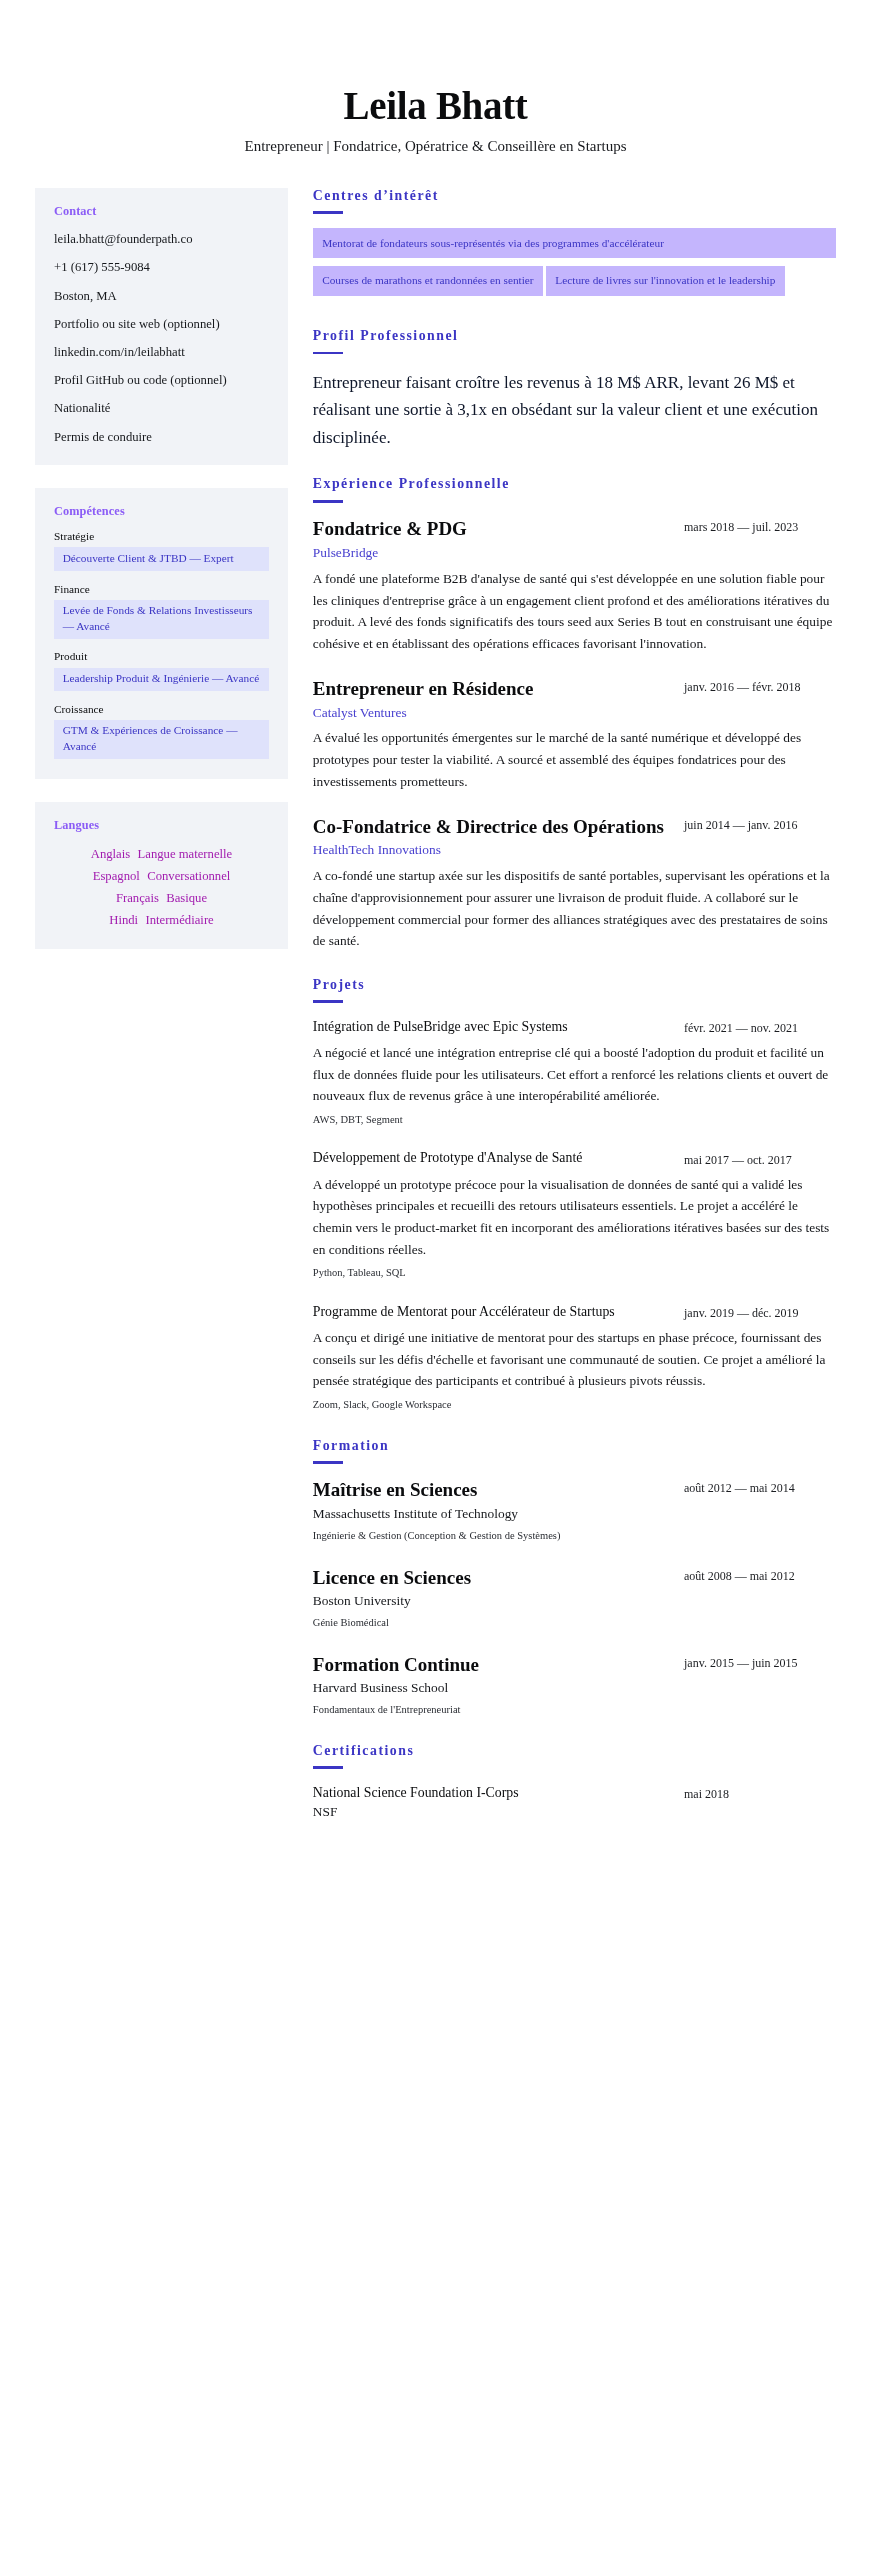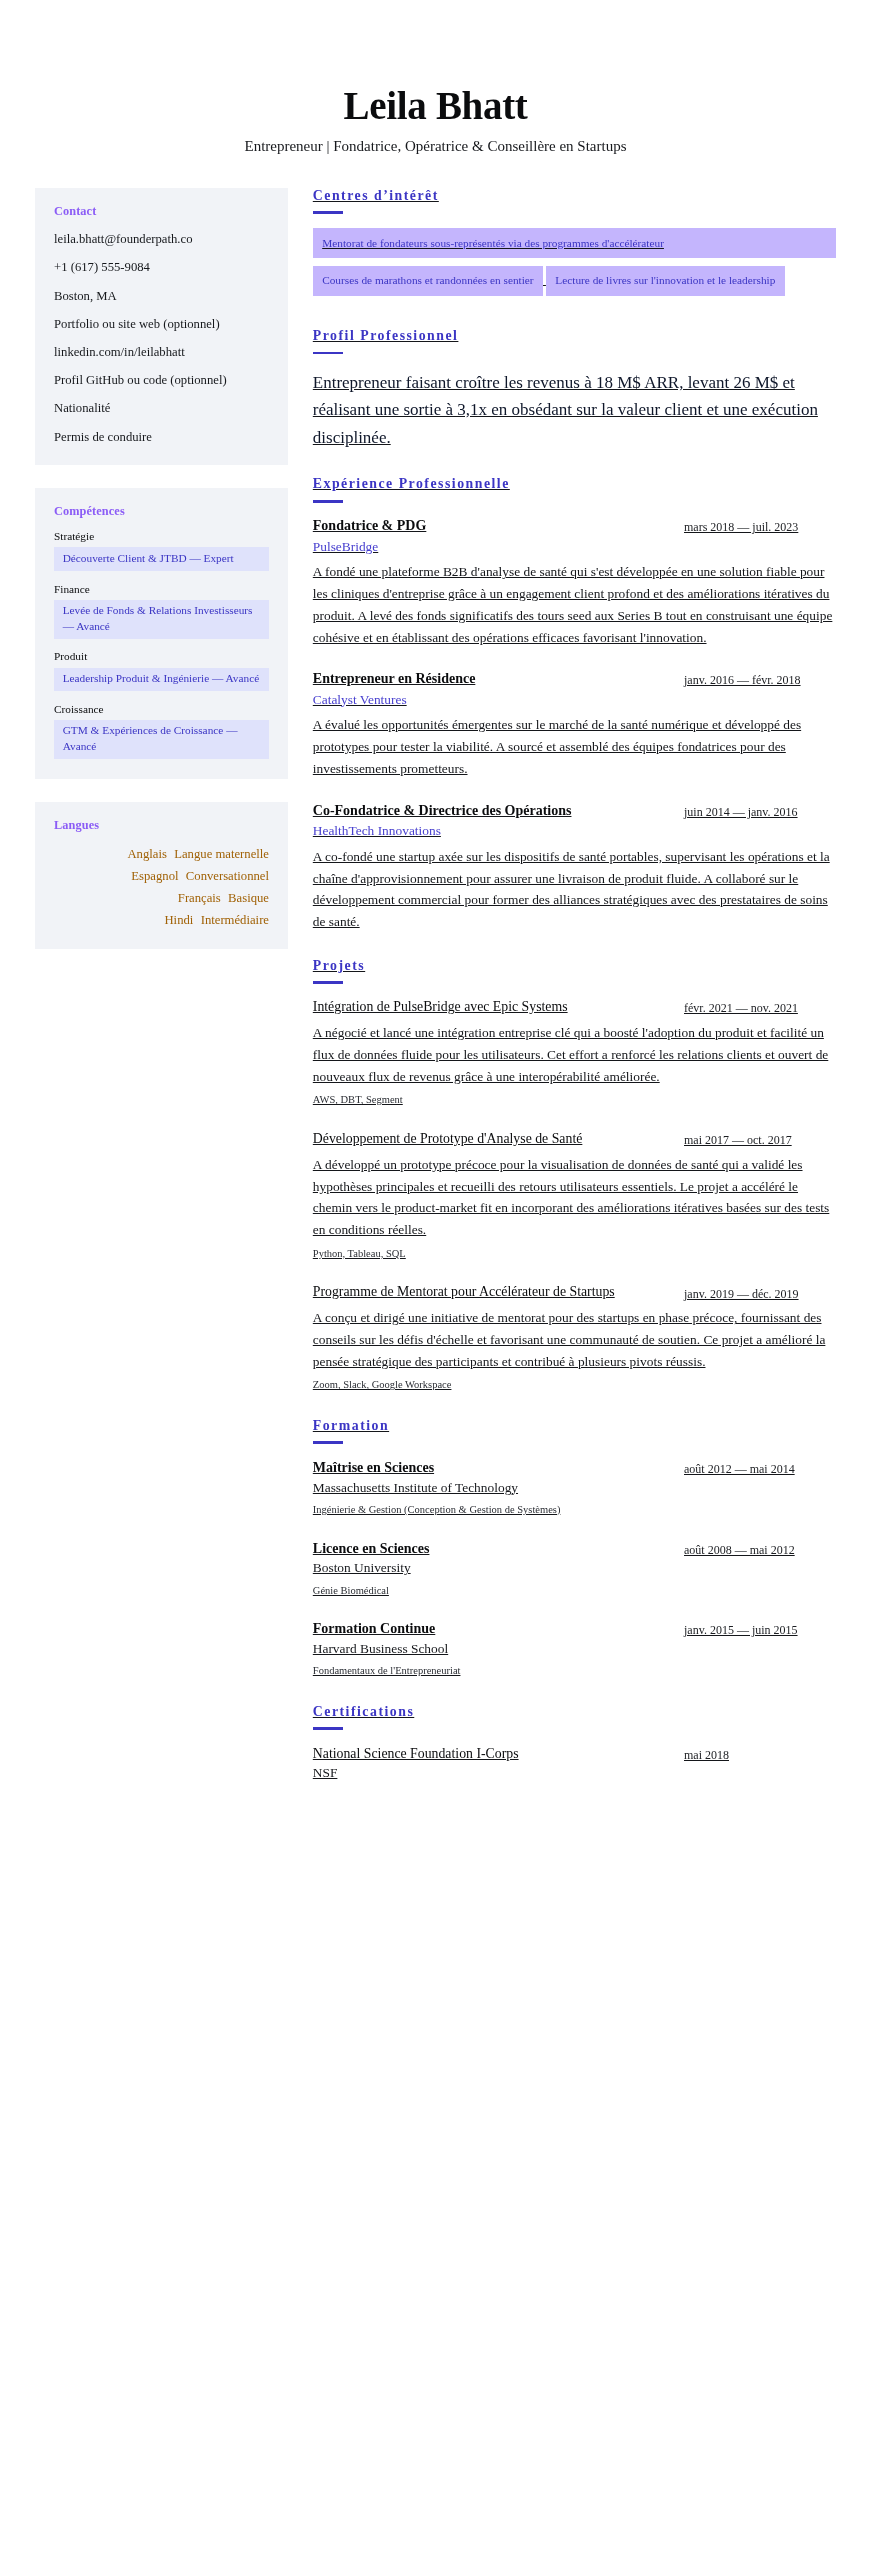--- a/index.html
+++ b/index.html
@@ -52,21 +52,20 @@
     padding-top: 11.6px;
   }
   .col-left {
     width: 253px;
     flex: 0 0 253px;
   }
   .col-right {
     flex: 1 1 auto;
     min-width: 0;
     padding-left: 5.8px;
-    text-decoration: underline;
   }
 
   
   .card {
     background: #f1f3f7;
     padding: 16px 19px 19px 19px;
     margin-bottom: 23px;
   }
   .card-title {
     font-size: 12.3px;
@@ -99,26 +98,26 @@
     color: #3b35c4;
     font-size: 11.3px;
     line-height: 1.38;
     padding: 3.6px 7.3px 4.4px 8.7px;
     margin: 0;
   }
 
   
   .lang-row {
     display: flex;
-    justify-content: flex-end;
+    justify-content: center;
     align-items: baseline;
     font-size: 12.7px;
     line-height: 1.5;
     margin-bottom: 2.9px;
-    color: #a16207;
+    color: #a21caf;
     gap: 7.3px;
   }
   .lang-row:last-child { margin-bottom: 0; }
   .lang-level { text-align: right; white-space: nowrap; }
 
   
   .section { margin-bottom: 25px; }
   .section-head {
     font-size: 13.8px;
     font-weight: 700;
@@ -156,21 +155,21 @@
   
   .entry { margin-bottom: 22px; }
   .entry:last-child { margin-bottom: 0; }
   .entry-top {
     display: flex;
     align-items: flex-start;
     gap: 13px;
   }
   .entry-head { flex: 1 1 auto; min-width: 0; }
   .entry-title {
-    font-size: 14px;
+    font-size: 19px;
     font-weight: 700;
     line-height: 1.3;
     margin: 0;
     color: #0b0c0e;
   }
   .entry-title.light {
     font-weight: 400;
     font-size: 13.8px;
   }
   .entry-org {

